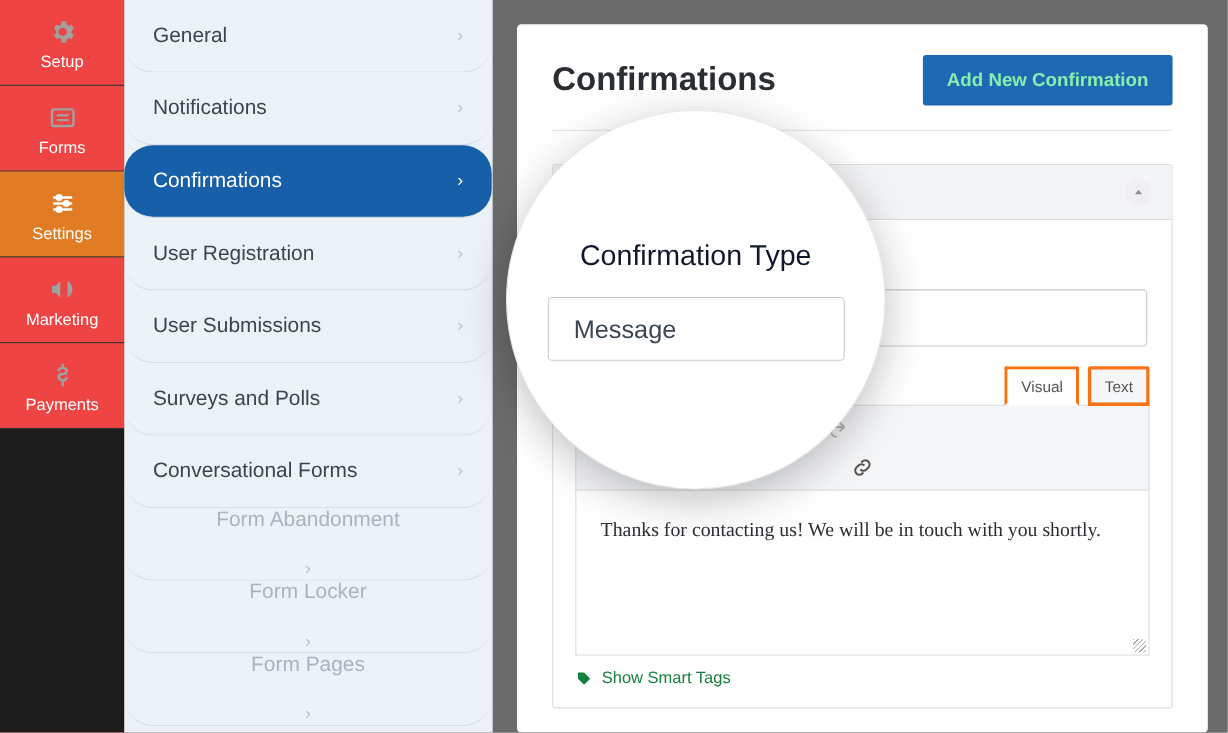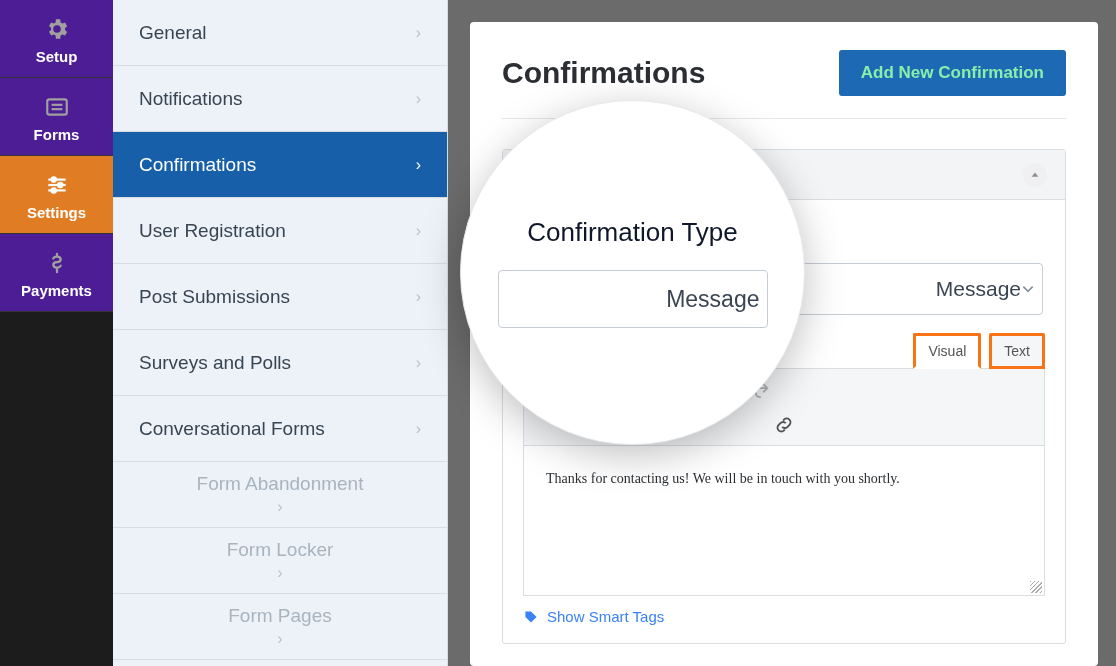--- a/index.html
+++ b/index.html
@@ -12,24 +12,23 @@
       position: relative;
     }
     .app {
       display: flex;
       width: 100%;
       height: 100%;
     }
     
     .nav-dark {
       width: 113px;
-      background: #4c1d95;
+      background: #ef4444;
       display: flex;
       flex-direction: column;
-      font-weight: bold;
     }
     .nav-dark-item {
       display: flex;
       flex-direction: column;
       align-items: center;
       justify-content: center;
       padding: 14px 0 12px;
       color: #fff;
       cursor: pointer;
       border-bottom: 1px solid #333;
@@ -55,26 +54,27 @@
     
     .subnav {
       width: 335px;
       background: #ecf2f8;
       border-right: 1px solid #d7dde3;
     }
     .sub-item {
       display: flex;
       align-items: center;
       justify-content: space-between;
-      padding: 11px 26px;
+      padding: 0 26px;
       height: 66px;
       border-bottom: 1px solid #d7dde3;
       color: #3a4552;
       font-size: 19px;
       cursor: pointer;
+      border-radius: 26px;
     }
     .sub-item.active {
       background: #175fa8;
       color: #fff;
     }
     .sub-item.active .chev { color: #fff; }
     .sub-item.disabled { color: #a9b4bf; flex-direction: column; }
     .chev { color: #b9c2cc; font-size: 16px; }
     
     .main {
@@ -154,60 +154,60 @@
       align-items: center;
       margin-top: -1px;
     }
     .tb-icon { width: 20px; height: 20px; color: #555; display:flex; align-items:center; justify-content:center;}
     .editor-area {
       border: 1px solid #d9dee3;
       border-top: none;
       min-height: 150px;
       padding: 22px;
       font-family: Georgia, 'Times New Roman', serif;
-      font-size: 14px;
+      font-size: 18px;
       color: #2b2f33;
       line-height: 1.5;
       position: relative;
     }
     .resize-grip {
       position: absolute;
       right: 2px;
       bottom: 2px;
       width: 12px;
       height: 12px;
       background: repeating-linear-gradient(135deg, #aaa 0 1px, transparent 1px 3px);
     }
     .smart-tags {
       margin-top: 12px;
       display: flex;
       align-items: center;
       gap: 8px;
-      color: #3b82f6;
+      color: #15803d;
       font-size: 15px;
       cursor: pointer;
     }
     
     .ctype-label {
       font-size: 25px;
       color: #0f172a;
       margin-bottom: 16px;
     }
     .ctype-select {
       width: 100%;
       height: 52px;
       border: 1px solid #c5ccd3;
       border-radius: 4px;
-      padding: 0 7px;
+      padding: 0 23px;
       font-size: 21px;
       color: #3a4552;
       background: #fff;
       display: flex;
       align-items: center;
-      justify-content: flex-end;
+      justify-content: flex-start;
     }
     .ctype-wrap { padding: 0 2px 18px; }
     
     .lens {
       position: absolute;
       left: 460px;
       top: 100px;
       width: 345px;
       height: 345px;
       border-radius: 50%;
@@ -262,20 +262,28 @@
             <line x1="4" y1="17" x2="20" y2="17"></line>
             <circle cx="9" cy="7" r="2" fill="currentColor"></circle>
             <circle cx="15" cy="12" r="2" fill="currentColor"></circle>
             <circle cx="9" cy="17" r="2" fill="currentColor"></circle>
           </svg>
       </span>
       <span class="label">Settings</span>
     </div>
     <div class="nav-dark-item">
       <span class="icon">
+        <svg viewBox="0 0 24 24" width="26" height="26" fill="currentColor">
+            <path d="M3 10v4a1 1 0 001 1h2l4 4V5L6 9H4a1 1 0 00-1 1zm13-5v14a8 8 0 000-14z"></path>
+          </svg>
+      </span>
+      <span class="label">Marketing</span>
+    </div>
+    <div class="nav-dark-item">
+      <span class="icon">
         <svg viewBox="0 0 24 24" width="22" height="26" fill="currentColor">
             <path d="M12 2v3m0 14v3M8 7a4 4 0 014-2c2 0 4 1 4 3s-2 3-4 3-4 1-4 3 2 3 4 3a4 4 0 004-2" fill="none" stroke="currentColor" stroke-width="2.5" stroke-linecap="round"></path>
           </svg>
       </span>
       <span class="label">Payments</span>
     </div>
     <div class="nav-dark-tail"></div>
   </div>
 
   <div class="subnav">
@@ -289,21 +297,21 @@
       </div>
     <div class="sub-item active">
         <span>Confirmations</span>
         <span class="chev">›</span>
       </div>
     <div class="sub-item">
         <span>User Registration</span>
         <span class="chev">›</span>
       </div>
     <div class="sub-item">
-        <span>Post Submissions</span>
+        <span>User Submissions</span>
         <span class="chev">›</span>
       </div>
     <div class="sub-item">
         <span>Surveys and Polls</span>
         <span class="chev">›</span>
       </div>
     <div class="sub-item">
         <span>Conversational Forms</span>
         <span class="chev">›</span>
       </div>

